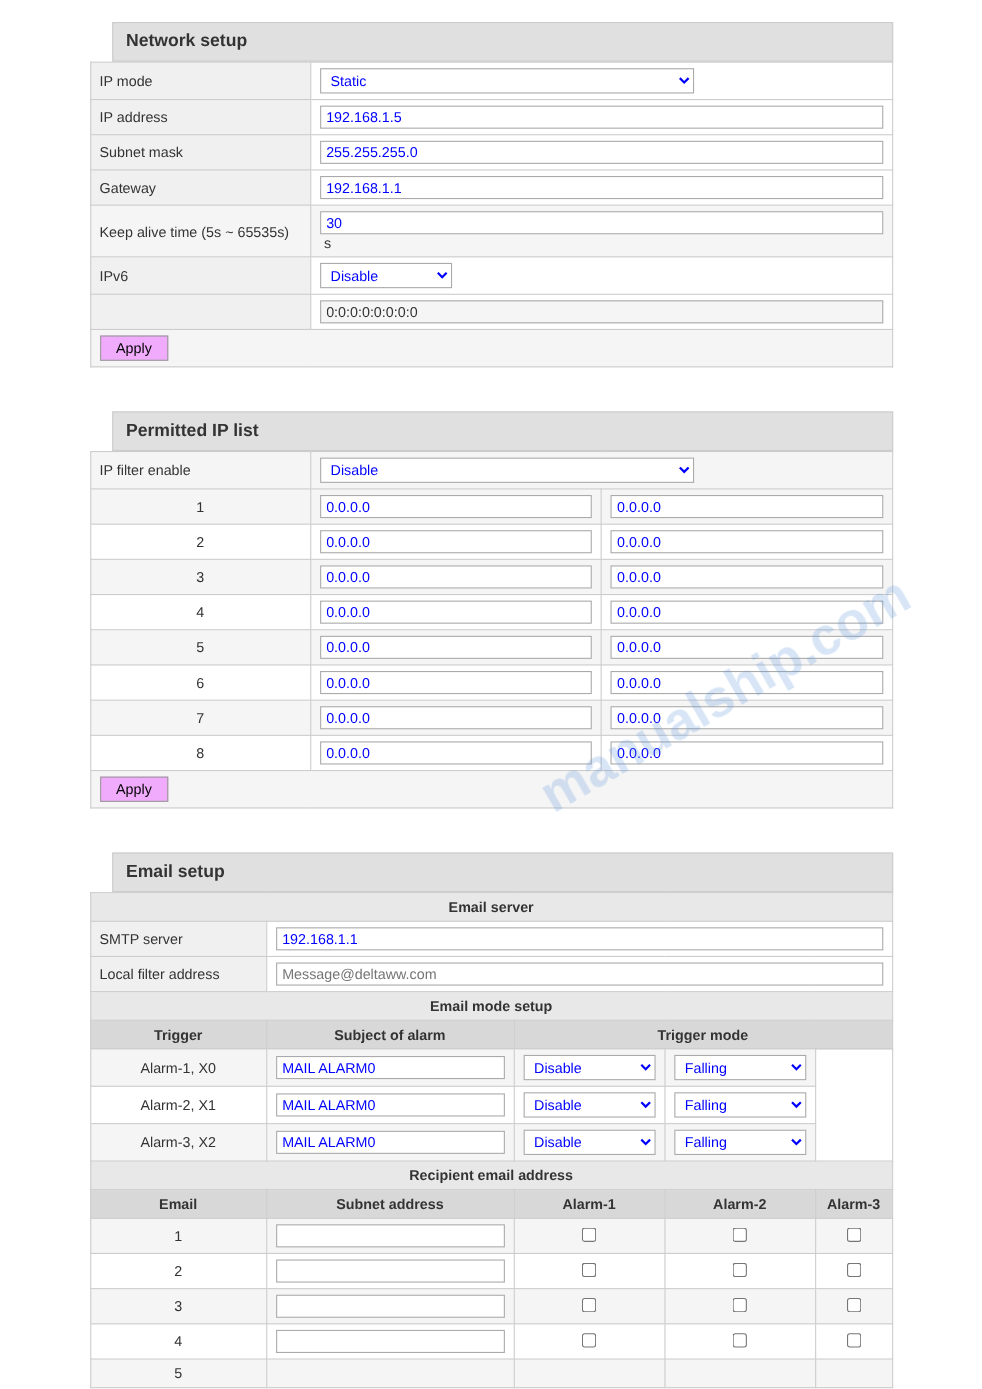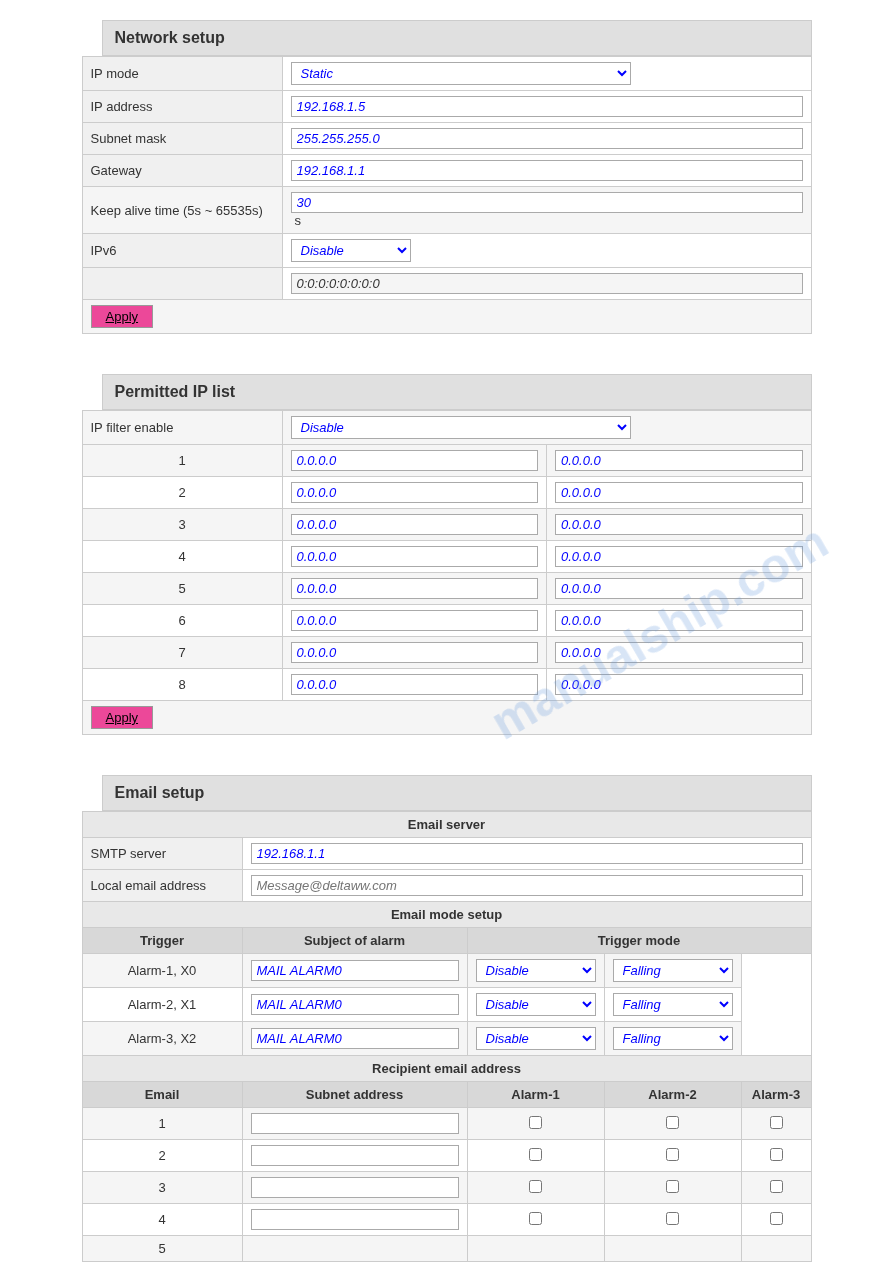--- a/index.html
+++ b/index.html
@@ -55,43 +55,41 @@
       background: #fff;
     }
 
     input[type="text"], select {
       border: 1px solid #aaa;
       padding: 2px 5px;
       font-size: 13px;
       color: #00f;
       background: #fff;
       width: 100%;
-      font-style: italic;
     }
 
     select {
       width: auto;
       min-width: 120px;
     }
 
     .ip-mode-select {
       width: 340px;
     }
 
     .ipv6-select {
       width: 100px;
     }
 
     .apply-btn {
-      background: #ec4899;
+      background: #f0abfc;
       border: 1px solid #999;
       padding: 3px 14px;
       cursor: pointer;
       font-size: 13px;
-      text-decoration: underline;
     }
 
     .apply-row td {
       background: #f5f5f5;
       padding: 5px 8px;
     }
 
     .keep-alive-row td {
       background: #f5f5f5;
     }
@@ -334,21 +332,21 @@
         <tr class="subsection-header">
       <td colspan="5">Email server</td>
     </tr>
     <tr>
       <td class="email-label-col" style="width:160px;">SMTP server</td>
       <td colspan="4">
         <input type="text" class="smtp-input" value="192.168.1.1" style="">
       </td>
     </tr>
     <tr>
-      <td class="email-label-col">Local email address</td>
+      <td class="email-label-col">Local filter address</td>
       <td colspan="4">
         <input type="text" class="local-email-input" placeholder="Message@deltaww.com" style="">
       </td>
     </tr>
 
     <tr class="subsection-header">
       <td colspan="5">Email mode setup</td>
     </tr>
     <tr>
       <th style="width:160px;">Trigger</th>

